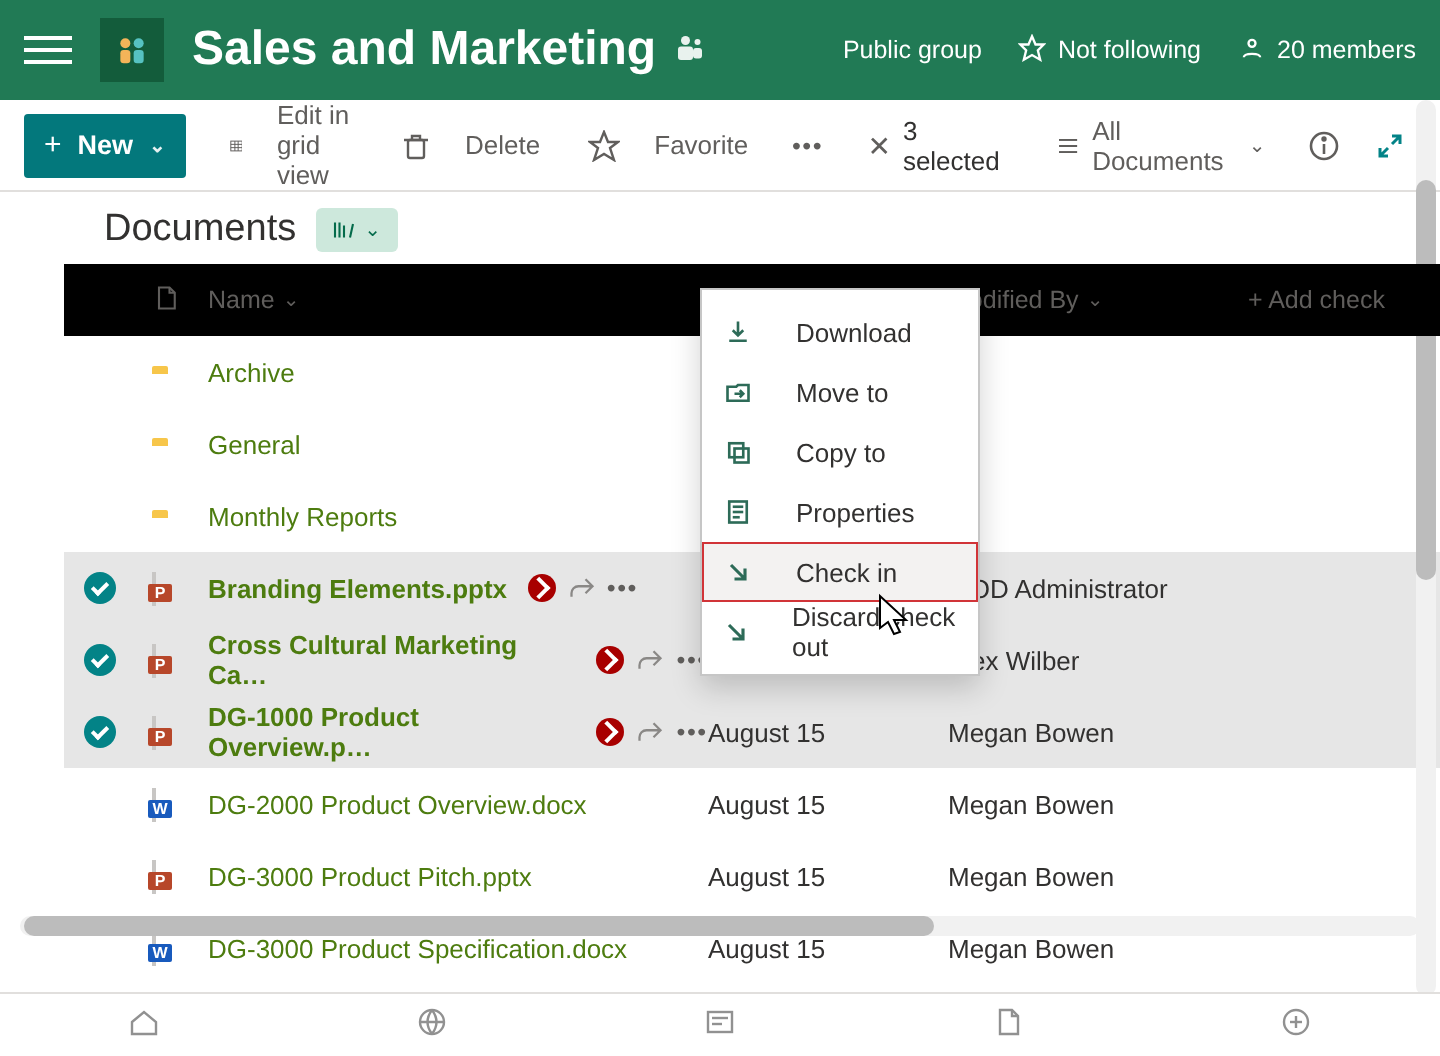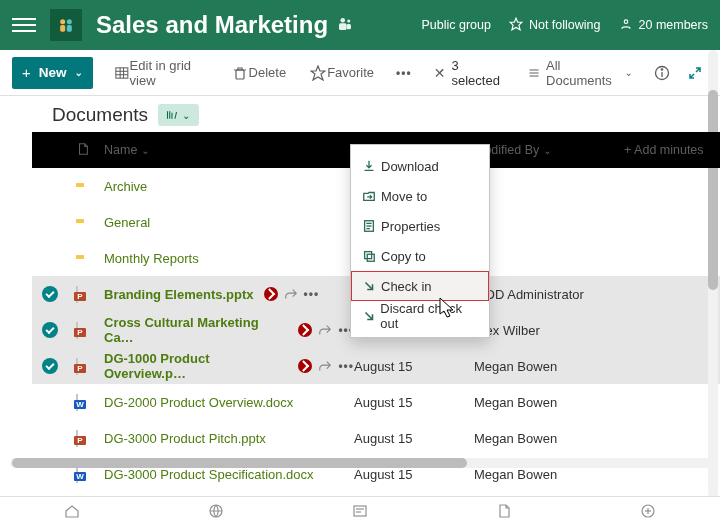--- a/index.html
+++ b/index.html
@@ -11,21 +11,21 @@
   .site-icon svg { width: 20px; height: 20px; }
   .site-title { font-size: 24px; font-weight: 600; flex: 0 0 auto; margin-right: 8px; }
   .teams-icon { opacity: .9; }
   .spacer { flex: 1; }
   .top-right { display: flex; align-items: center; gap: 18px; font-size: 12.5px; }
   .top-right .itm { display:flex; align-items:center; gap:6px; cursor:pointer; }
   .cmdbar { height: 46px; display: flex; align-items: center; padding: 0 12px; gap: 4px; border-bottom: 1px solid #e1dfdd; }
   .newbtn { background: #03787c; color: #fff; height: 32px; border-radius: 2px; display:flex; align-items:center; padding:0 10px; gap:8px; font-size: 13.5px; font-weight: 600; cursor:pointer; margin-right: 8px; }
   .newbtn .plus { font-size: 15px; font-weight: 400; }
   .newbtn .chev { font-size: 10px; opacity:.9; }
-  .cmd { display:flex; align-items:center; gap:1px; padding: 6px 10px; color:#605e5c; cursor:pointer; font-size: 13px; }
+  .cmd { display:flex; align-items:center; gap:17px; padding: 6px 10px; color:#605e5c; cursor:pointer; font-size: 13px; }
   .cmd svg, .cmd .ico { width:16px; height:16px; display:inline-block; }
   .cmd.overflow { padding: 6px 8px; }
   .cmd-right { margin-left:auto; display:flex; align-items:center; gap: 6px; }
   .selcount { color:#323130; display:flex; align-items:center; gap:6px; padding:6px 10px; }
   .selcount .x { font-size: 14px; color:#605e5c; cursor:pointer; }
   .viewsel { display:flex; align-items:center; gap:6px; padding:6px 10px; color:#605e5c; cursor:pointer; }
   .iconbtn { width:30px; height:30px; display:flex; align-items:center; justify-content:center; color:#605e5c; cursor:pointer; }
   .content { position: relative; height: 404px; padding-left: 32px; }
   .pg-title-row { display:flex; align-items:center; gap:10px; padding: 8px 20px 6px; }
   .pg-title { font-size: 19px; font-weight: 400; color:#323130; }
@@ -55,21 +55,21 @@
   .folder { width:18px; height:14px; background:#f7c64a; border-radius:2px; position:relative; top:1px; }
   .folder::before { content:""; position:absolute; top:-4px; left:0; width:8px; height:4px; background:#f7c64a; border-radius:1px 1px 0 0; }
 
   
   .doc-tile { width:16px; height:18px; border:1px solid #c8c6c4; background:#fff; position:relative; }
   .doc-tag { position:absolute; left:-3px; top:5px; width:12px; height:9px; color:#fff; font-size:8px; font-weight:700; display:flex; align-items:center; justify-content:center; border-radius:1px; }
   .pptx .doc-tag { background:#b7472a; }
   .docx .doc-tag { background:#185abd; }
 
   .menu { position:absolute; left: 350px; top: 48px; width: 140px; background:#fff; border:1px solid #c6c6c6; box-shadow: 0 6px 14px rgba(0,0,0,0.18); padding: 6px 0; z-index: 10; font-size: 13px; color:#323130; }
-  .menu-item { display:flex; align-items:center; gap:4px; height: 30px; padding: 0 10px; cursor:pointer; }
+  .menu-item { display:flex; align-items:center; gap:21px; height: 30px; padding: 0 10px; cursor:pointer; }
   .menu-item.hl { background:#f3f2f1; outline: 1.5px solid #d13438; outline-offset:-1px; position:relative; }
   .mi-ico { width:16px; height:16px; color:#2d6b58; display:flex; align-items:center; justify-content:center; }
   .cursor { position:absolute; left: 438px; top: 200px; z-index:20; pointer-events:none; }
 
   .hscroll { position:absolute; left:10px; right:10px; bottom:30px; height:14px; pointer-events:none; }
   .hscroll-track { height:10px; background:#f1f1f1; border-radius:6px; margin-top:2px; }
   .hscroll-thumb { height:10px; background:#bcbcbc; border-radius:6px; width:65%; margin-left:2px; }
 
   .vscroll { position:absolute; right:0; top:50px; bottom:30px; width:14px; pointer-events:none; }
   .vscroll-track { position:absolute; top:0; bottom:0; right:2px; width:10px; background:#f1f1f1; border-radius:6px; }
@@ -210,21 +210,21 @@
           <span style="font-size:10px">⌄</span>
         </div>
       <div class="col-mod">
           <span>Modified</span> 
           <span style="font-size:10px">⌄</span>
         </div>
       <div class="col-by">
           <span>Modified By</span> 
           <span style="font-size:10px">⌄</span>
         </div>
-      <div class="col-add">+ <span>Add minutes</span></div>
+      <div class="col-add">+ <span>Add check</span></div>
     </div>
     <div id="rows">
         <div class="row">
     <div class="col-sel"></div>
     <div class="col-icon"><span class="folder"></span></div>
     <div class="col-name">
             <span class="name">Archive</span>
           </div>
     <div class="col-mod">Yesterday</div>
     <div class="col-by"></div>
@@ -358,36 +358,36 @@
         <span class="mi-ico">
           <svg width="14" height="14" viewBox="0 0 16 16" fill="none" stroke="#2d6b58" stroke-width="1.5">
             <path d="M2 5h5l1-1h6v9H2zM6 9h5M9 7l2 2-2 2"></path>
           </svg>
         </span>
         <span>Move to</span>
       </div>
       <div class="menu-item">
         <span class="mi-ico">
           <svg width="14" height="14" viewBox="0 0 16 16" fill="none" stroke="#2d6b58" stroke-width="1.5">
+            <rect x="3" y="3" width="8" height="8"></rect>
+            <rect x="6" y="6" width="8" height="8"></rect>
+          </svg>
+        </span>
+        <span>Copy to</span>
+      </div>
+      <div class="menu-item">
+        <span class="mi-ico">
+          <svg width="14" height="14" viewBox="0 0 16 16" fill="none" stroke="#2d6b58" stroke-width="1.5">
             <rect x="3" y="2" width="10" height="12"></rect>
             <line x1="5" y1="5" x2="11" y2="5"></line>
             <line x1="5" y1="8" x2="11" y2="8"></line>
             <line x1="5" y1="11" x2="9" y2="11"></line>
           </svg>
         </span>
         <span>Properties</span>
-      </div>
-      <div class="menu-item">
-        <span class="mi-ico">
-          <svg width="14" height="14" viewBox="0 0 16 16" fill="none" stroke="#2d6b58" stroke-width="1.5">
-            <rect x="3" y="3" width="8" height="8"></rect>
-            <rect x="6" y="6" width="8" height="8"></rect>
-          </svg>
-        </span>
-        <span>Copy to</span>
       </div>
       <div class="menu-item hl">
         <span class="mi-ico">
           <svg width="14" height="14" viewBox="0 0 16 16" fill="none" stroke="#2d6b58" stroke-width="1.8">
             <path d="M4 4l8 8M12 6v6H6"></path>
           </svg>
         </span>
         <span>Check in</span>
       </div>
       <div class="menu-item">

